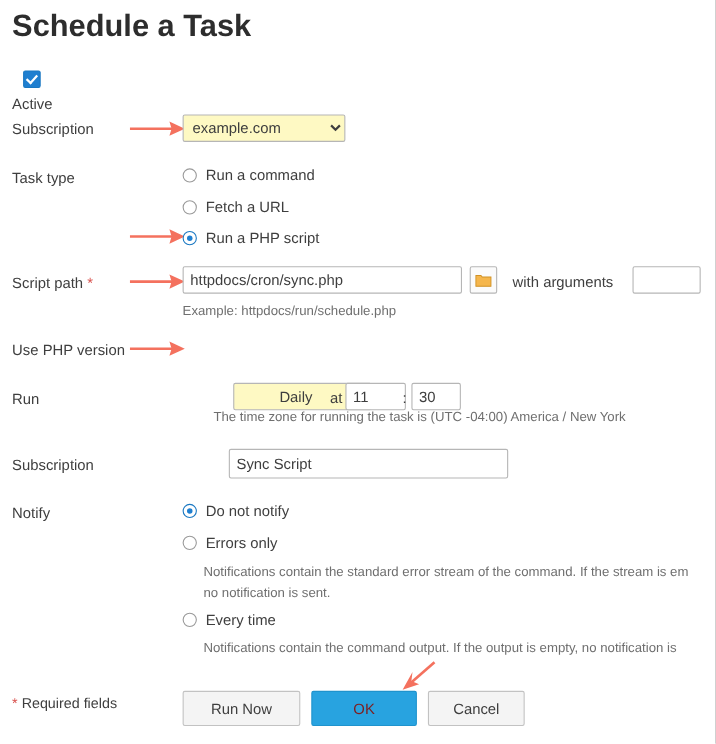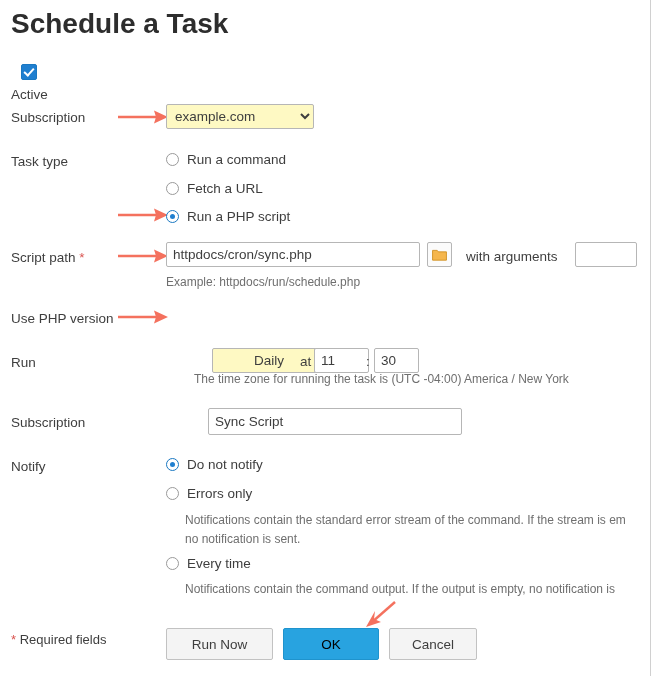--- a/index.html
+++ b/index.html
@@ -165,21 +165,21 @@
     background: #f4f4f4;
     font-family: "Liberation Sans", sans-serif;
     font-size: 13.5px;
     color: #3e3e3e;
     cursor: pointer;
     box-sizing: border-box;
   }
   .btn.primary {
     background: #28a3e0;
     border-color: #1f93cd;
-    color: #000000;
+    color: #7f1d1d;
   }
   .footer-note {
     position: absolute;
     left: 11px;
     top: 632px;
     font-size: 13px;
     color: #3e3e3e;
   }
   .footer-note .req-star { color: #d9534f; }
 </style>

